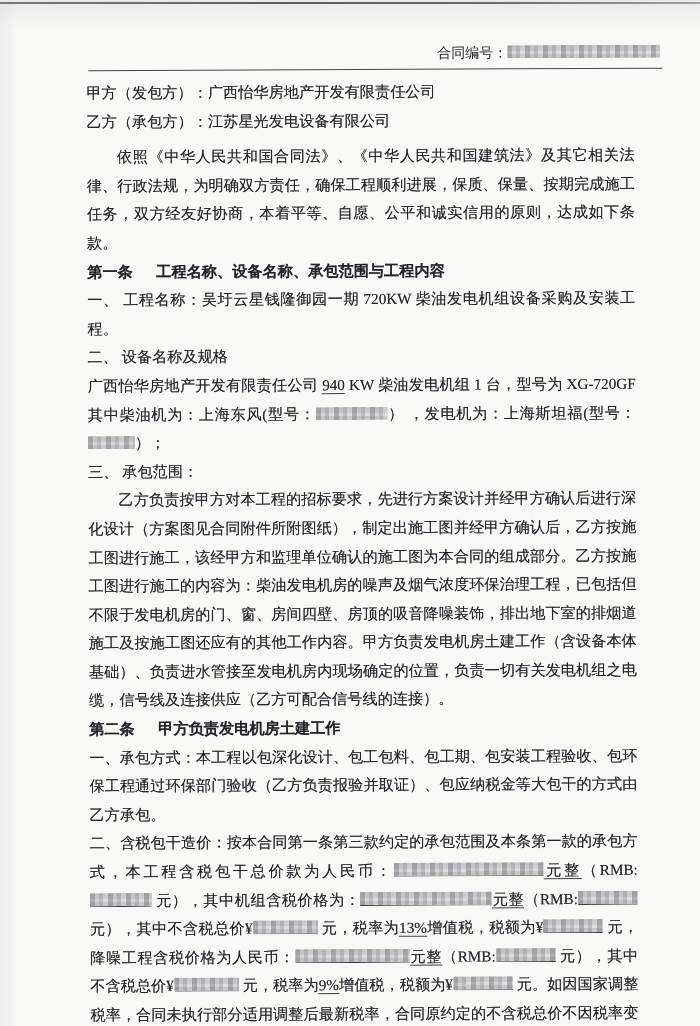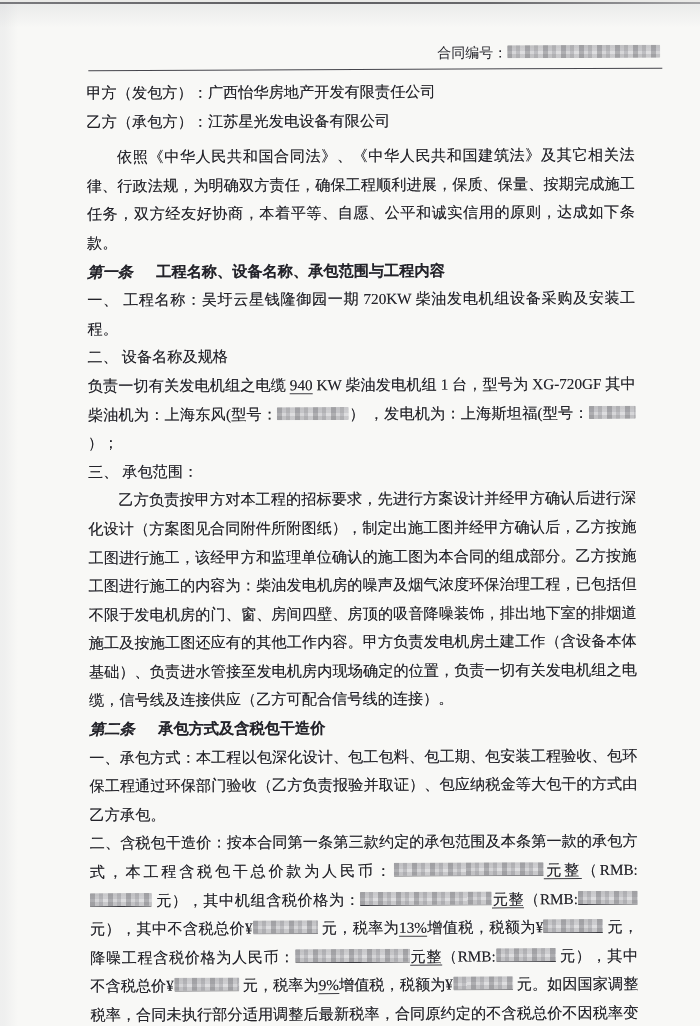--- a/index.html
+++ b/index.html
@@ -41,21 +41,21 @@
     font-size:15.2px;
     line-height:28.6px;
     text-align:justify;
     text-shadow:0 0 .5px rgba(45,45,50,.55);
   }
   p{margin:0;}
   .party{white-space:nowrap;}
   .preamble{margin-top:7px;text-indent:2em;}
   .indent{text-indent:2em;}
   .article-heading{font-weight:700;}
-  .article-heading .art-no{margin-right:1.55em;font-style:italic;}
+  .article-heading .art-no{margin-right:1.55em;}
   .u{border-bottom:1.1px solid #3c3c42;}
   .redact{
     display:inline-block;
     height:13px;
     vertical-align:-1px;
     border-radius:1px;
     background-image:
       repeating-linear-gradient(90deg,
         rgba(118,118,124,.50) 0 5px,
         rgba(176,176,182,.32) 5px 9px,
@@ -84,27 +84,27 @@
       <p class="party">甲方（发包方）：广西怡华房地产开发有限责任公司</p>
       <p class="party">乙方（承包方）：江苏星光发电设备有限公司</p>
 
       <p class="preamble">依照《中华人民共和国合同法》、《中华人民共和国建筑法》及其它相关法律、行政法规，为明确双方责任，确保工程顺利进展，保质、保量、按期完成施工任务，双方经友好协商，本着平等、自愿、公平和诚实信用的原则，达成如下条款。</p>
 
       <p class="article-heading"><span class="art-no">第一条</span><span>工程名称、设备名称、承包范围与工程内容</span></p>
 
       <p>一、 工程名称：吴圩云星钱隆御园一期 720KW 柴油发电机组设备采购及安装工程。</p>
       <p>二、 设备名称及规格</p>
 
-      <p><span>负责一切有关发电机组之电缆 </span><span class="u">940</span><span> KW 柴油发电机组 1 台，型号为 XG-720GF 其中柴油机为：上海东风(型号：</span><span class="redact" style="width:72px"></span><span>） ，发电机为：上海斯坦福(型号：</span><span class="redact" style="width:47px"></span><span>）；</span></p>
+      <p><span>广西怡华房地产开发有限责任公司 </span><span class="u">940</span><span> KW 柴油发电机组 1 台，型号为 XG-720GF 其中柴油机为：上海东风(型号：</span><span class="redact" style="width:72px"></span><span>） ，发电机为：上海斯坦福(型号：</span><span class="redact" style="width:47px"></span><span>）；</span></p>
 
       <p>三、 承包范围：</p>
 
       <p class="indent">乙方负责按甲方对本工程的招标要求，先进行方案设计并经甲方确认后进行深化设计（方案图见合同附件所附图纸），制定出施工图并经甲方确认后，乙方按施工图进行施工，该经甲方和监理单位确认的施工图为本合同的组成部分。乙方按施工图进行施工的内容为：柴油发电机房的噪声及烟气浓度环保治理工程，已包括但不限于发电机房的门、窗、房间四壁、房顶的吸音降噪装饰，排出地下室的排烟道施工及按施工图还应有的其他工作内容。甲方负责发电机房土建工作（含设备本体基础）、负责进水管接至发电机房内现场确定的位置，负责一切有关发电机组之电缆，信号线及连接供应（乙方可配合信号线的连接）。</p>
 
-      <p class="article-heading"><span class="art-no">第二条</span><span>承包方式及含税包干造价</span></p>
+      <p class="article-heading"><span class="art-no">第二条</span><span>甲方负责发电机房土建工作</span></p>
 
       <p>一、承包方式：本工程以包深化设计、包工包料、包工期、包安装工程验收、包环保工程通过环保部门验收（乙方负责报验并取证）、包应纳税金等大包干的方式由乙方承包。</p>
 
       <p><span>二、含税包干造价：按本合同第一条第三款约定的承包范围及本条第一款的承包方式，本工程含税包干总价款为人民币：</span><span class="redact u" style="width:150px"></span><span class="u">元整</span><span>（RMB:</span><span class="redact u" style="width:62px"></span><span> 元），其中机组含税价格为：</span><span class="redact u" style="width:132px"></span><span class="u">元整</span><span>（RMB:</span><span class="redact u" style="width:60px"></span><span> 元），其中不含税总价¥</span><span class="redact u" style="width:65px"></span><span> 元，税率为</span><span class="u">13%</span><span>增值税，税额为¥</span><span class="redact u" style="width:60px"></span><span> 元，降噪工程含税价格为人民币：</span><span class="redact u" style="width:115px"></span><span class="u">元整</span><span>（RMB:</span><span class="redact u" style="width:60px"></span><span> 元），其中不含税总价¥</span><span class="redact u" style="width:65px"></span><span> 元，税率为</span><span class="u">9%</span><span>增值税，税额为¥</span><span class="redact u" style="width:60px"></span><span> 元。如因国家调整税率，合同未执行部分适用调整后最新税率，合同原约定的不含税总价不因税率变化而改变。价格系由投标件报价清单优惠而成，该附件报价清单为本合同不可分割的组成部分。前述</span></p>
 
     </div>
 
   </div>
 </div>
 

